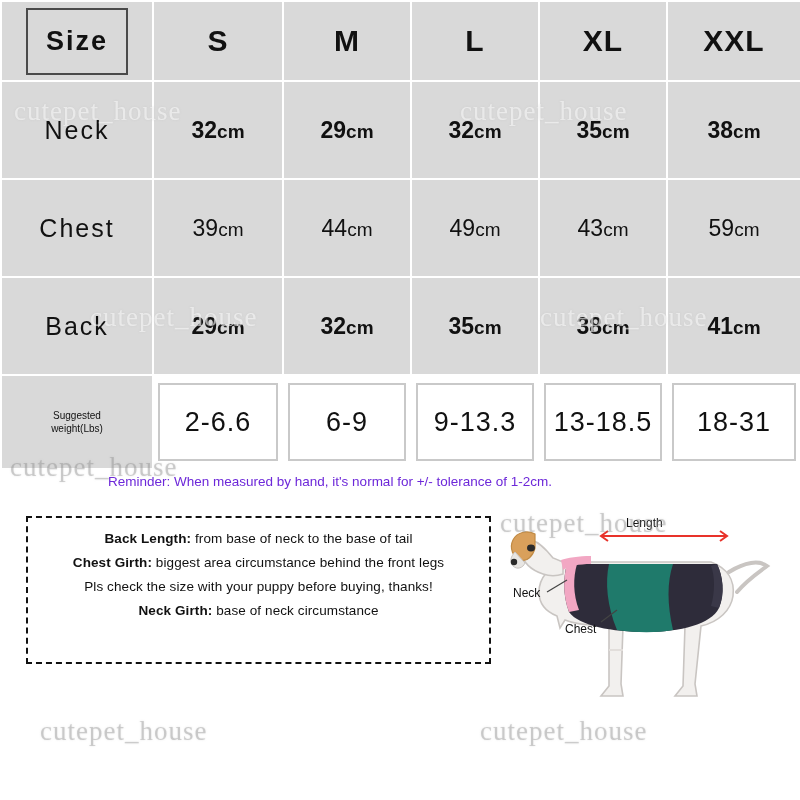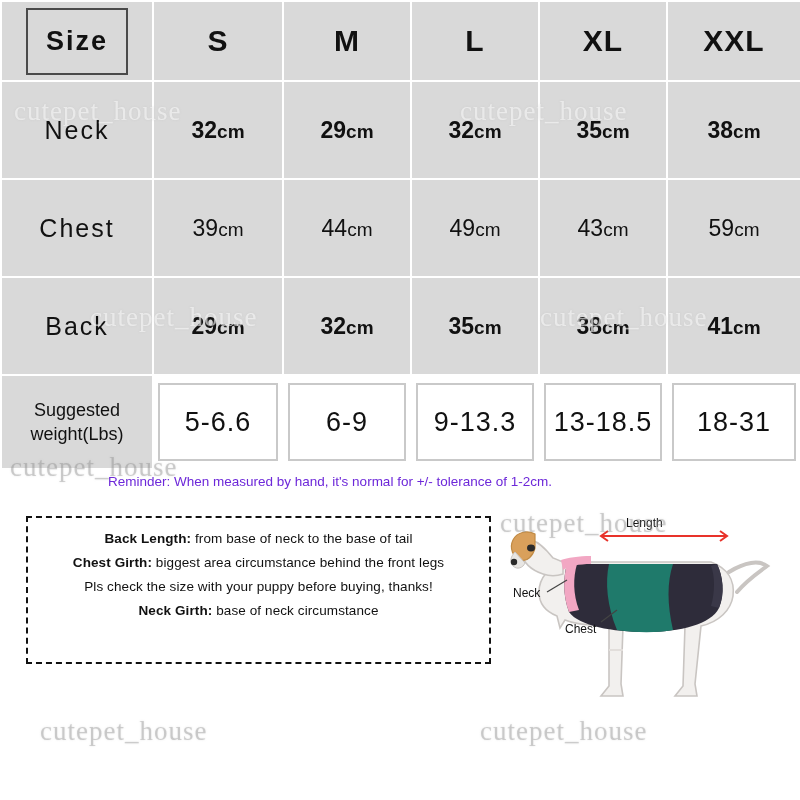--- a/index.html
+++ b/index.html
@@ -53,21 +53,21 @@
     color: #111;
     padding: 0;
   }
   td.rowhead {
     background: #ffffff;
     font-size: 25px;
     letter-spacing: 2px;
     font-family: "Liberation Sans", sans-serif;
   }
   td.rowhead.small {
-    font-size: 18px;
+    font-size: 10px;
     letter-spacing: 0px;
     line-height: 1.35;
     margin-left: 28px;
   }
   .sizebox {
     display: inline-block;
     border: 2px solid #4a4a4a;
     padding: 16px 18px;
     font-size: 27px;
     font-weight: bold;
@@ -214,21 +214,21 @@
         <td><span class="val"><span>38</span><span class="unit">cm</span></span></td>
         <td><span class="val"><span>41</span><span class="unit">cm</span></span></td>
       </tr>
 
       <tr class="row-weight">
         <td class="rowhead small">
           <div>Suggested</div>
           <div>weight(Lbs)</div>
         </td>
         <td class="weightcell">
-            <span class="wbox">5-6.6</span>
+            <span class="wbox">2-6.6</span>
           </td>
         <td class="weightcell">
             <span class="wbox">6-9</span>
           </td>
         <td class="weightcell">
             <span class="wbox">9-13.3</span>
           </td>
         <td class="weightcell">
             <span class="wbox">13-18.5</span>
           </td>

